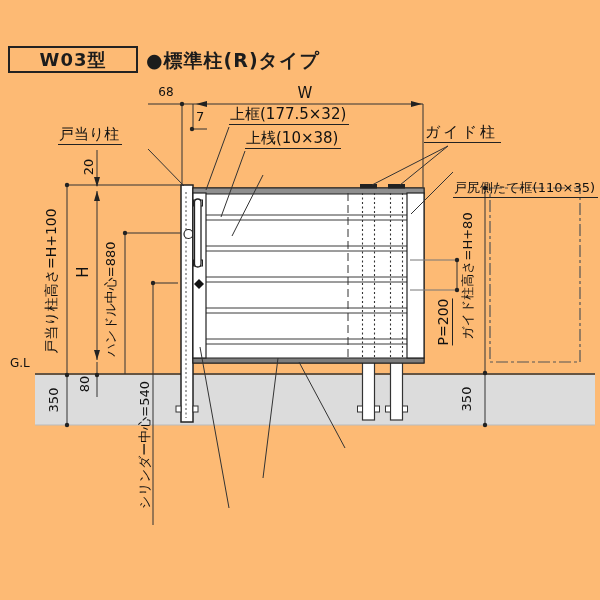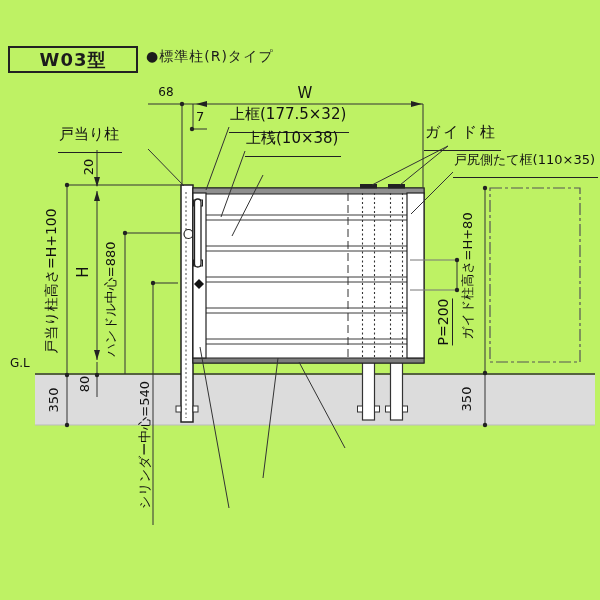--- a/index.html
+++ b/index.html
@@ -4,37 +4,37 @@
 <style>
   :root{
     --line:#2b2b2b;
     --dim:#333333;
     --frame:#8f8f8f;
     --ground:#dcdcdc;
     --phantom:#555555;
   }
   html,body{margin:0;padding:0;background:#ffffff;}
   #stage{
-    position:relative;width:600px;height:600px;background:#bef264;overflow:hidden;
+    position:relative;width:600px;height:600px;background:#fdba74;overflow:hidden;
     font-family:"DejaVu Sans","Liberation Sans",sans-serif;color:#1c1c1c;
   }
   #draw{position:absolute;left:0;top:0;}
   .abs{position:absolute;white-space:nowrap;}
   .ttlbox{
     position:absolute;left:8px;top:46px;width:130px;height:27px;
     border:2px solid #222;box-sizing:border-box;text-align:center;
     font-size:18px;font-weight:bold;line-height:23px;letter-spacing:1px;
   }
-  .ttltype{position:absolute;left:146px;top:48px;font-size:14px;font-weight:normal;letter-spacing:1px;}
+  .ttltype{position:absolute;left:146px;top:48px;font-size:19px;font-weight:bold;letter-spacing:1px;}
   .dimtxt{position:absolute;font-size:12px;color:#111;}
   .lbl{
     position:absolute;font-size:15px;color:#111;
-    border-bottom:1.4px solid #222;padding:0 3px 9px 1px;line-height:1.15;
-  }
-  .lbl.small{font-size:13px;}
+    border-bottom:1.4px solid #222;padding:0 3px 1px 1px;line-height:1.15;
+  }
+  .lbl.small{font-size:13px;margin-top:28px;}
   .rot{
     position:absolute;white-space:nowrap;font-size:13px;color:#111;
     transform:translate(-50%,-50%) rotate(-90deg);
   }
   .rot.big{font-size:15px;}
   .rot.mid{font-size:14px;}
   .rot.ul{border-bottom:1.4px solid #222;padding-bottom:1px;}
   .ctr{text-align:center;}
 </style>
 </head>

